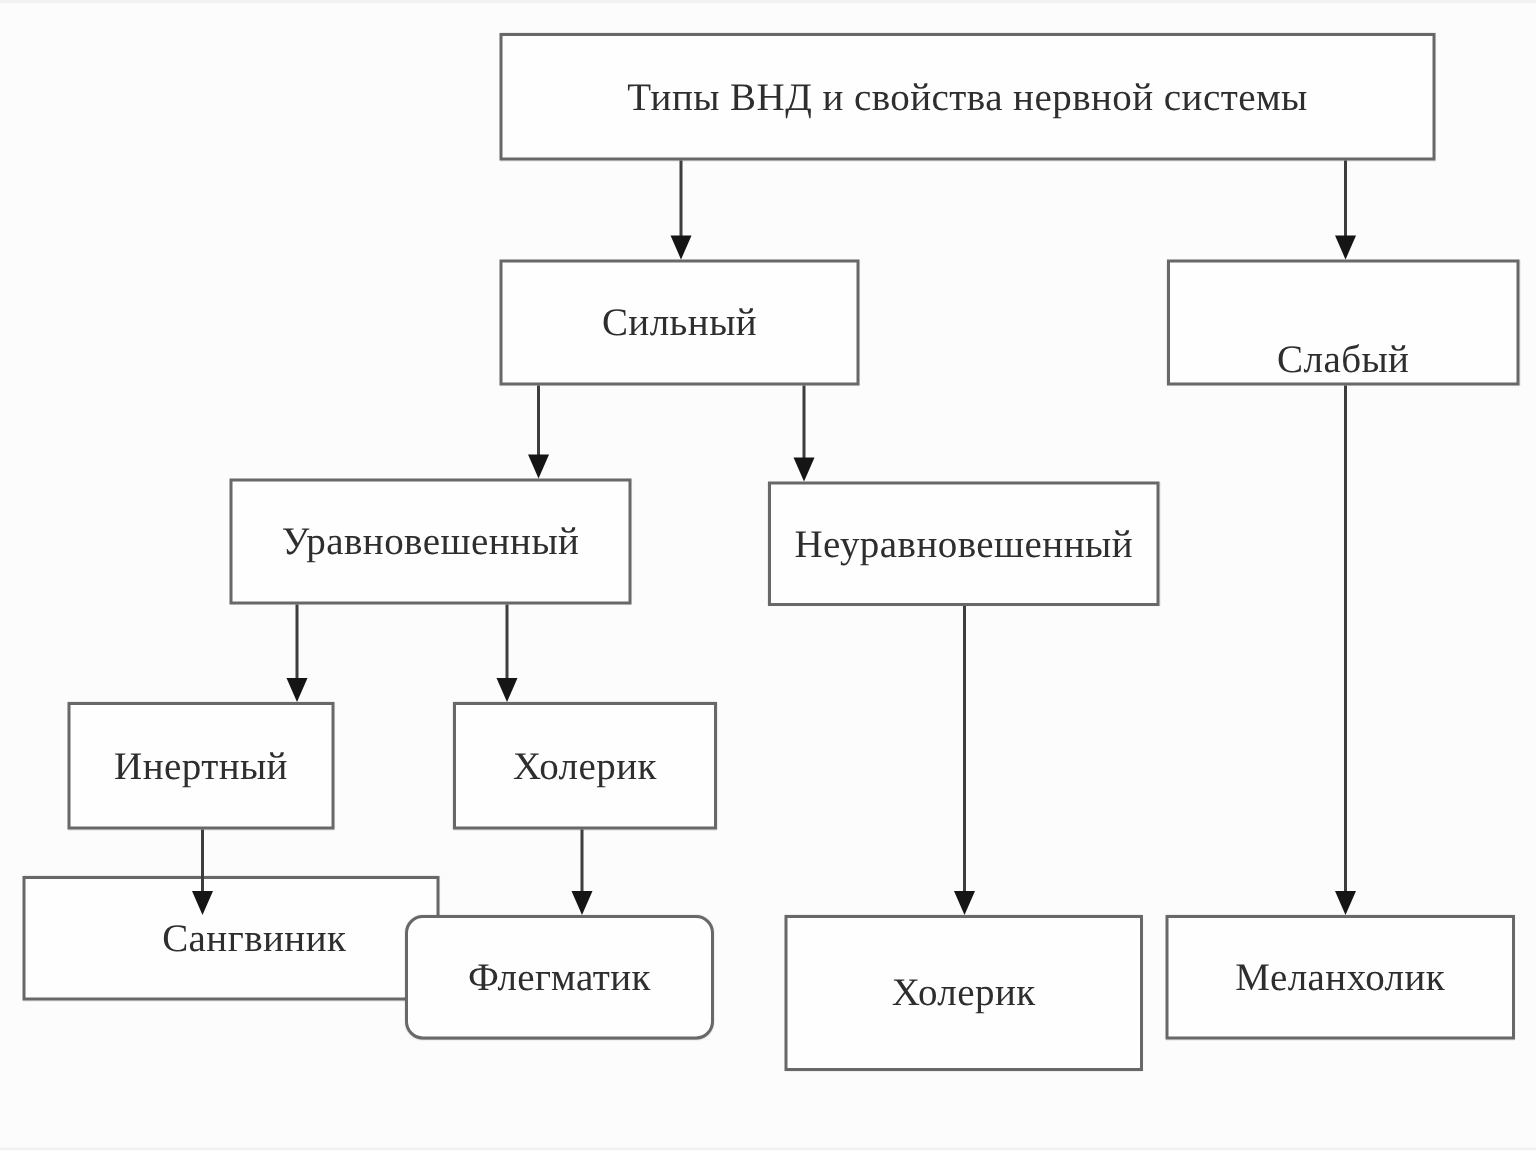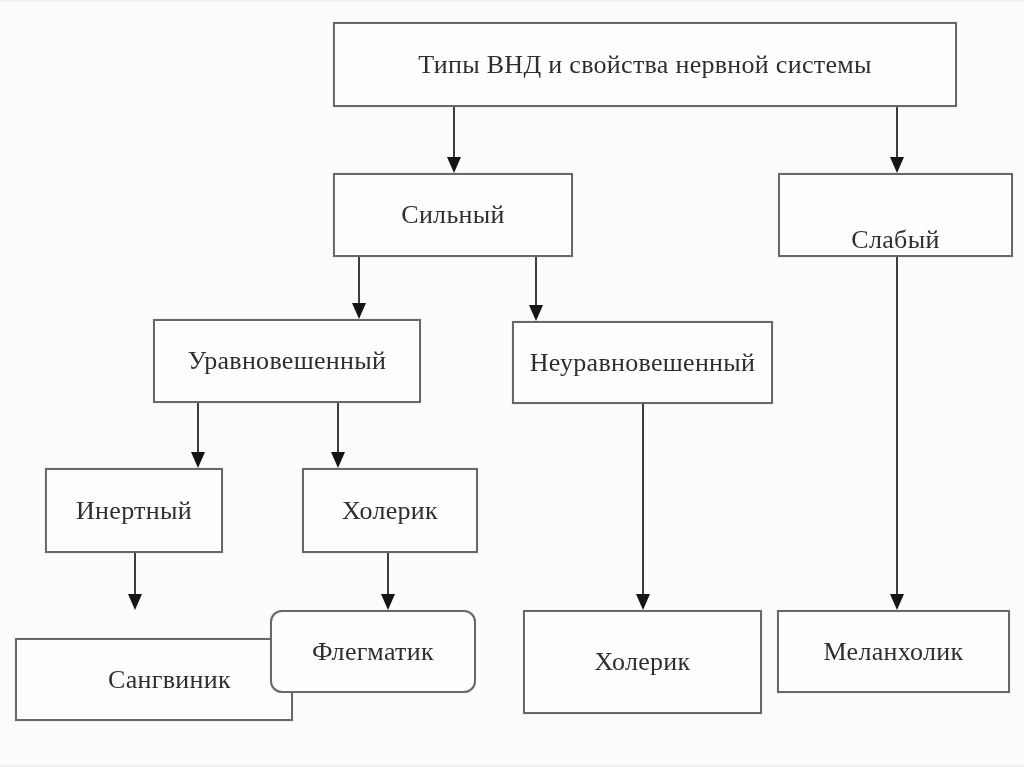--- a/index.html
+++ b/index.html
@@ -83,21 +83,21 @@
   </div>
 
   <div class="node" style="left:45px;  top:468px; width:178px; height:85px;">
     <span class="label">Инертный</span>
   </div>
 
   <div class="node" style="left:302px; top:468px; width:176px; height:85px;">
     <span class="label">Холерик</span>
   </div>
 
-  <div class="node" style="left:15px;  top:638px; width:278px; height:83px;padding-left:31px;">
+  <div class="node" style="left:15px;  top:584px; width:278px; height:83px;padding-left:31px;">
     <span class="label">Сангвиник</span>
   </div>
 
   <div class="node" style="left:270px; top:610px; width:206px; height:83px;border-radius:12px;">
     <span class="label">Флегматик</span>
   </div>
 
   <div class="node" style="left:523px; top:610px; width:239px; height:104px;">
     <span class="label">Холерик</span>
   </div>

